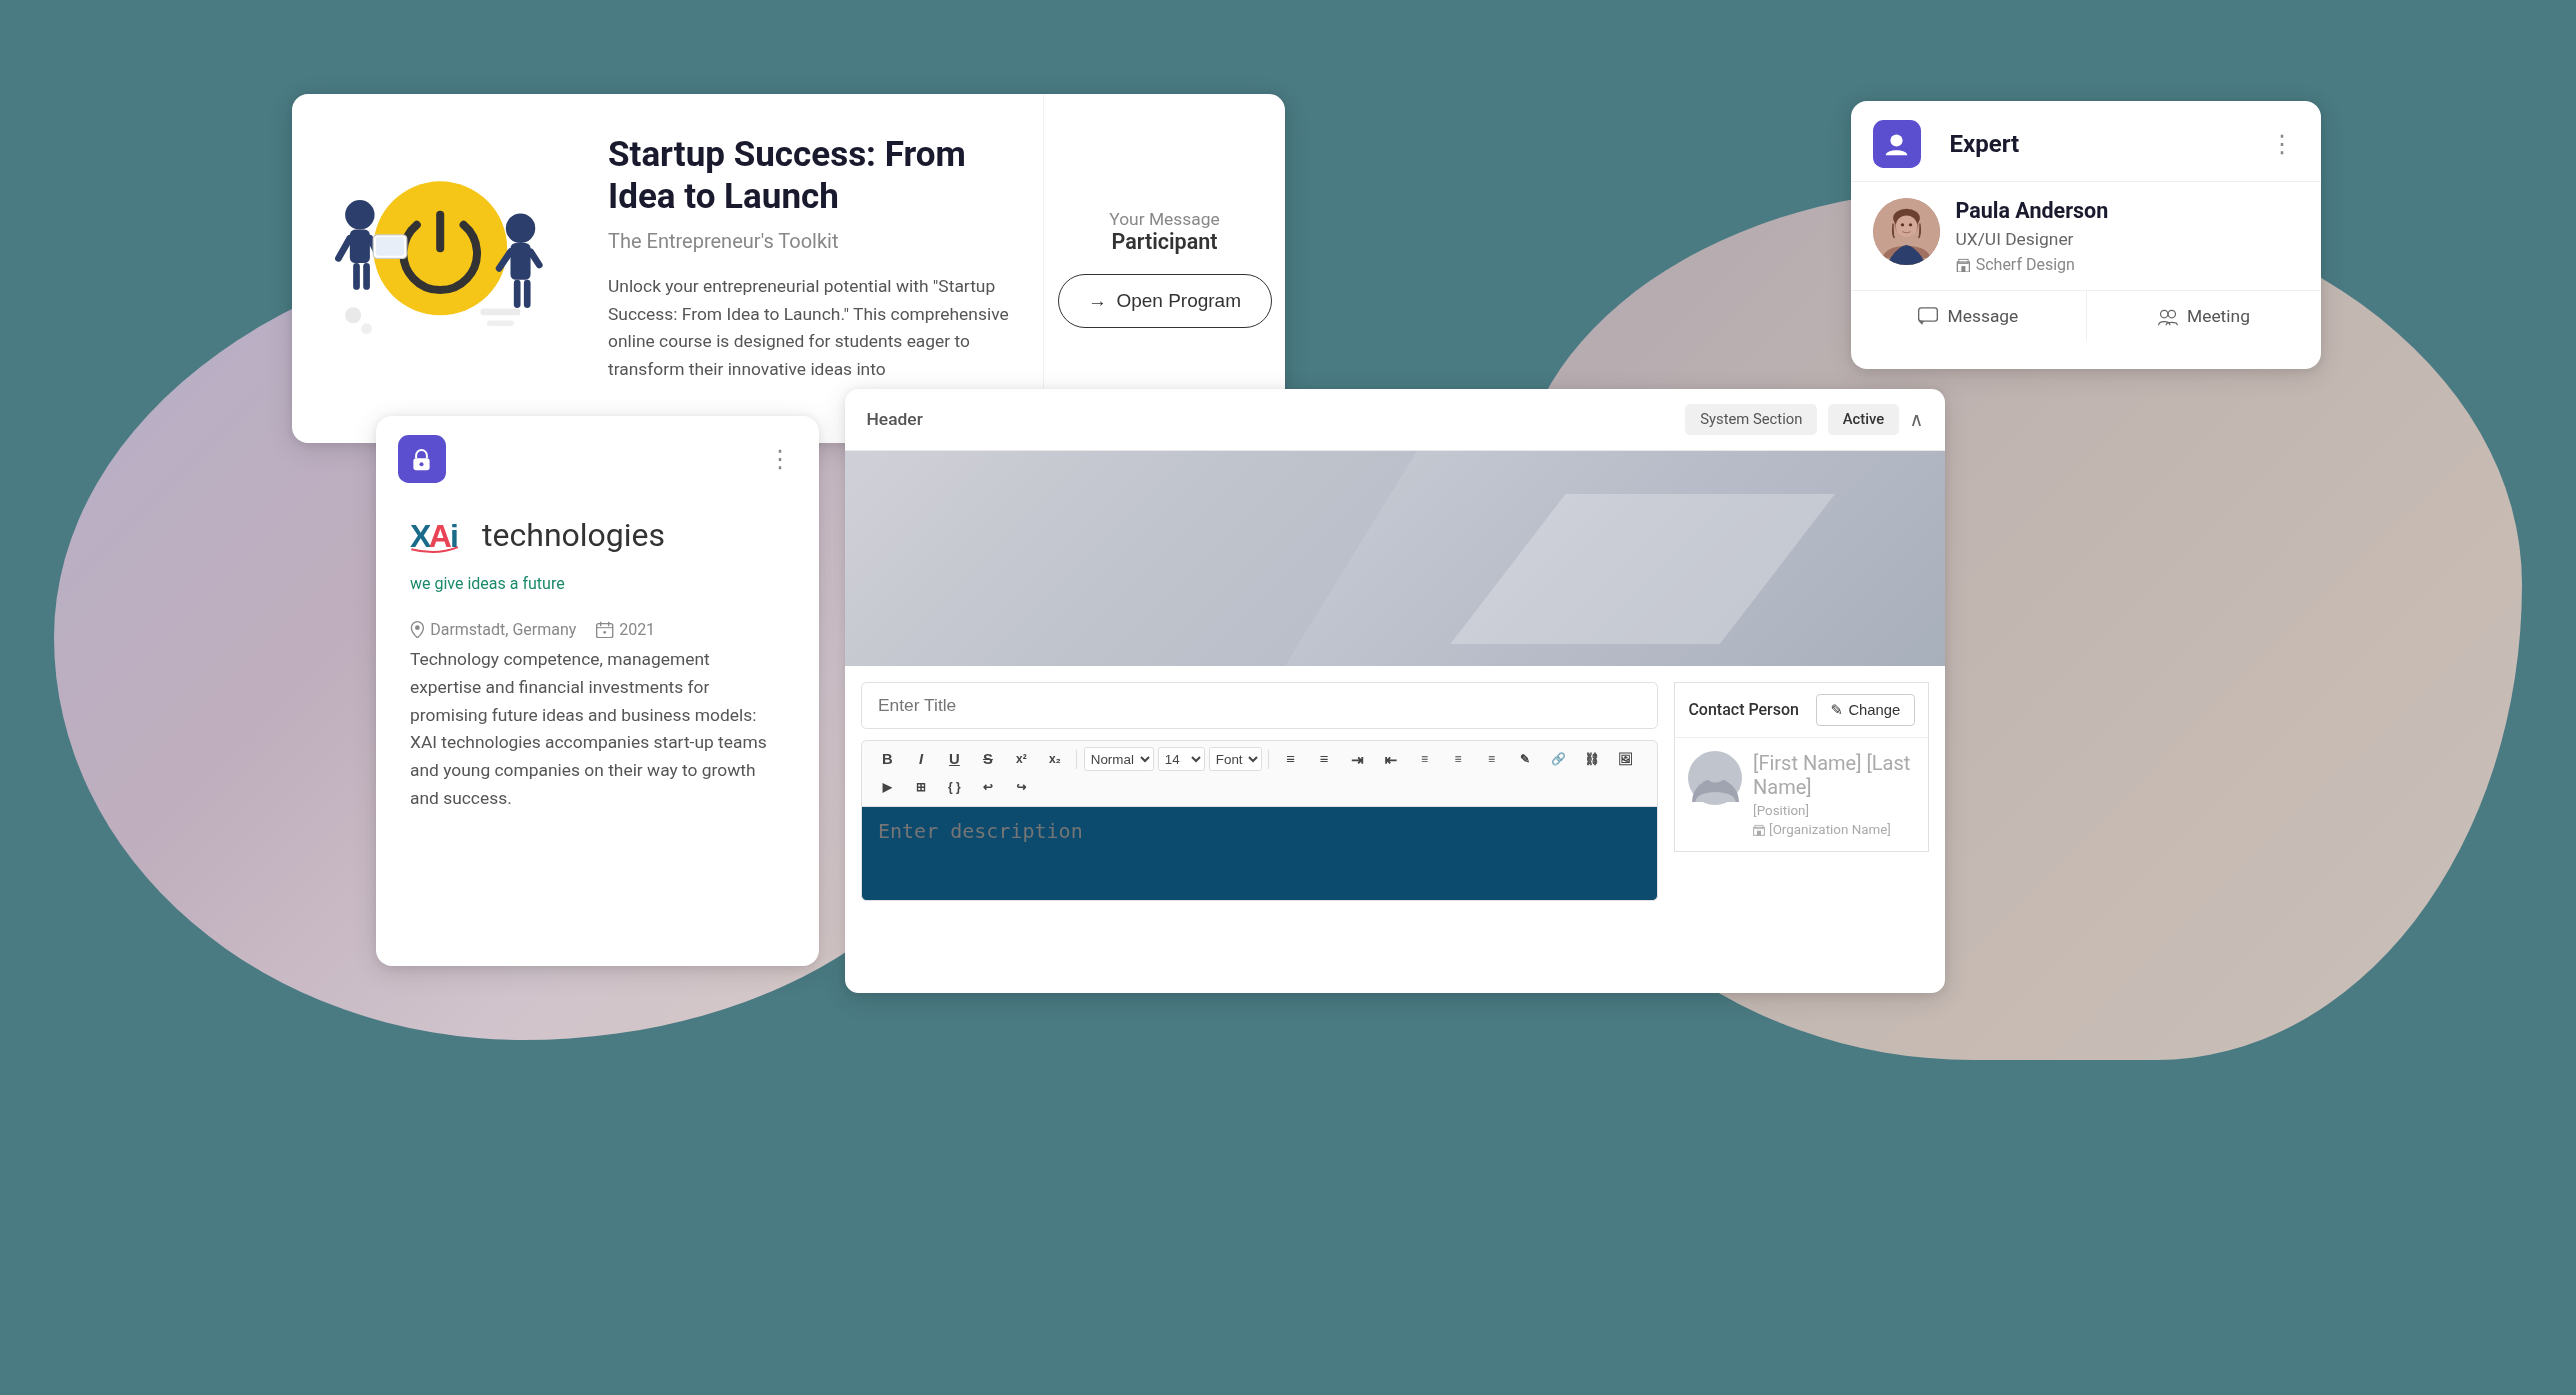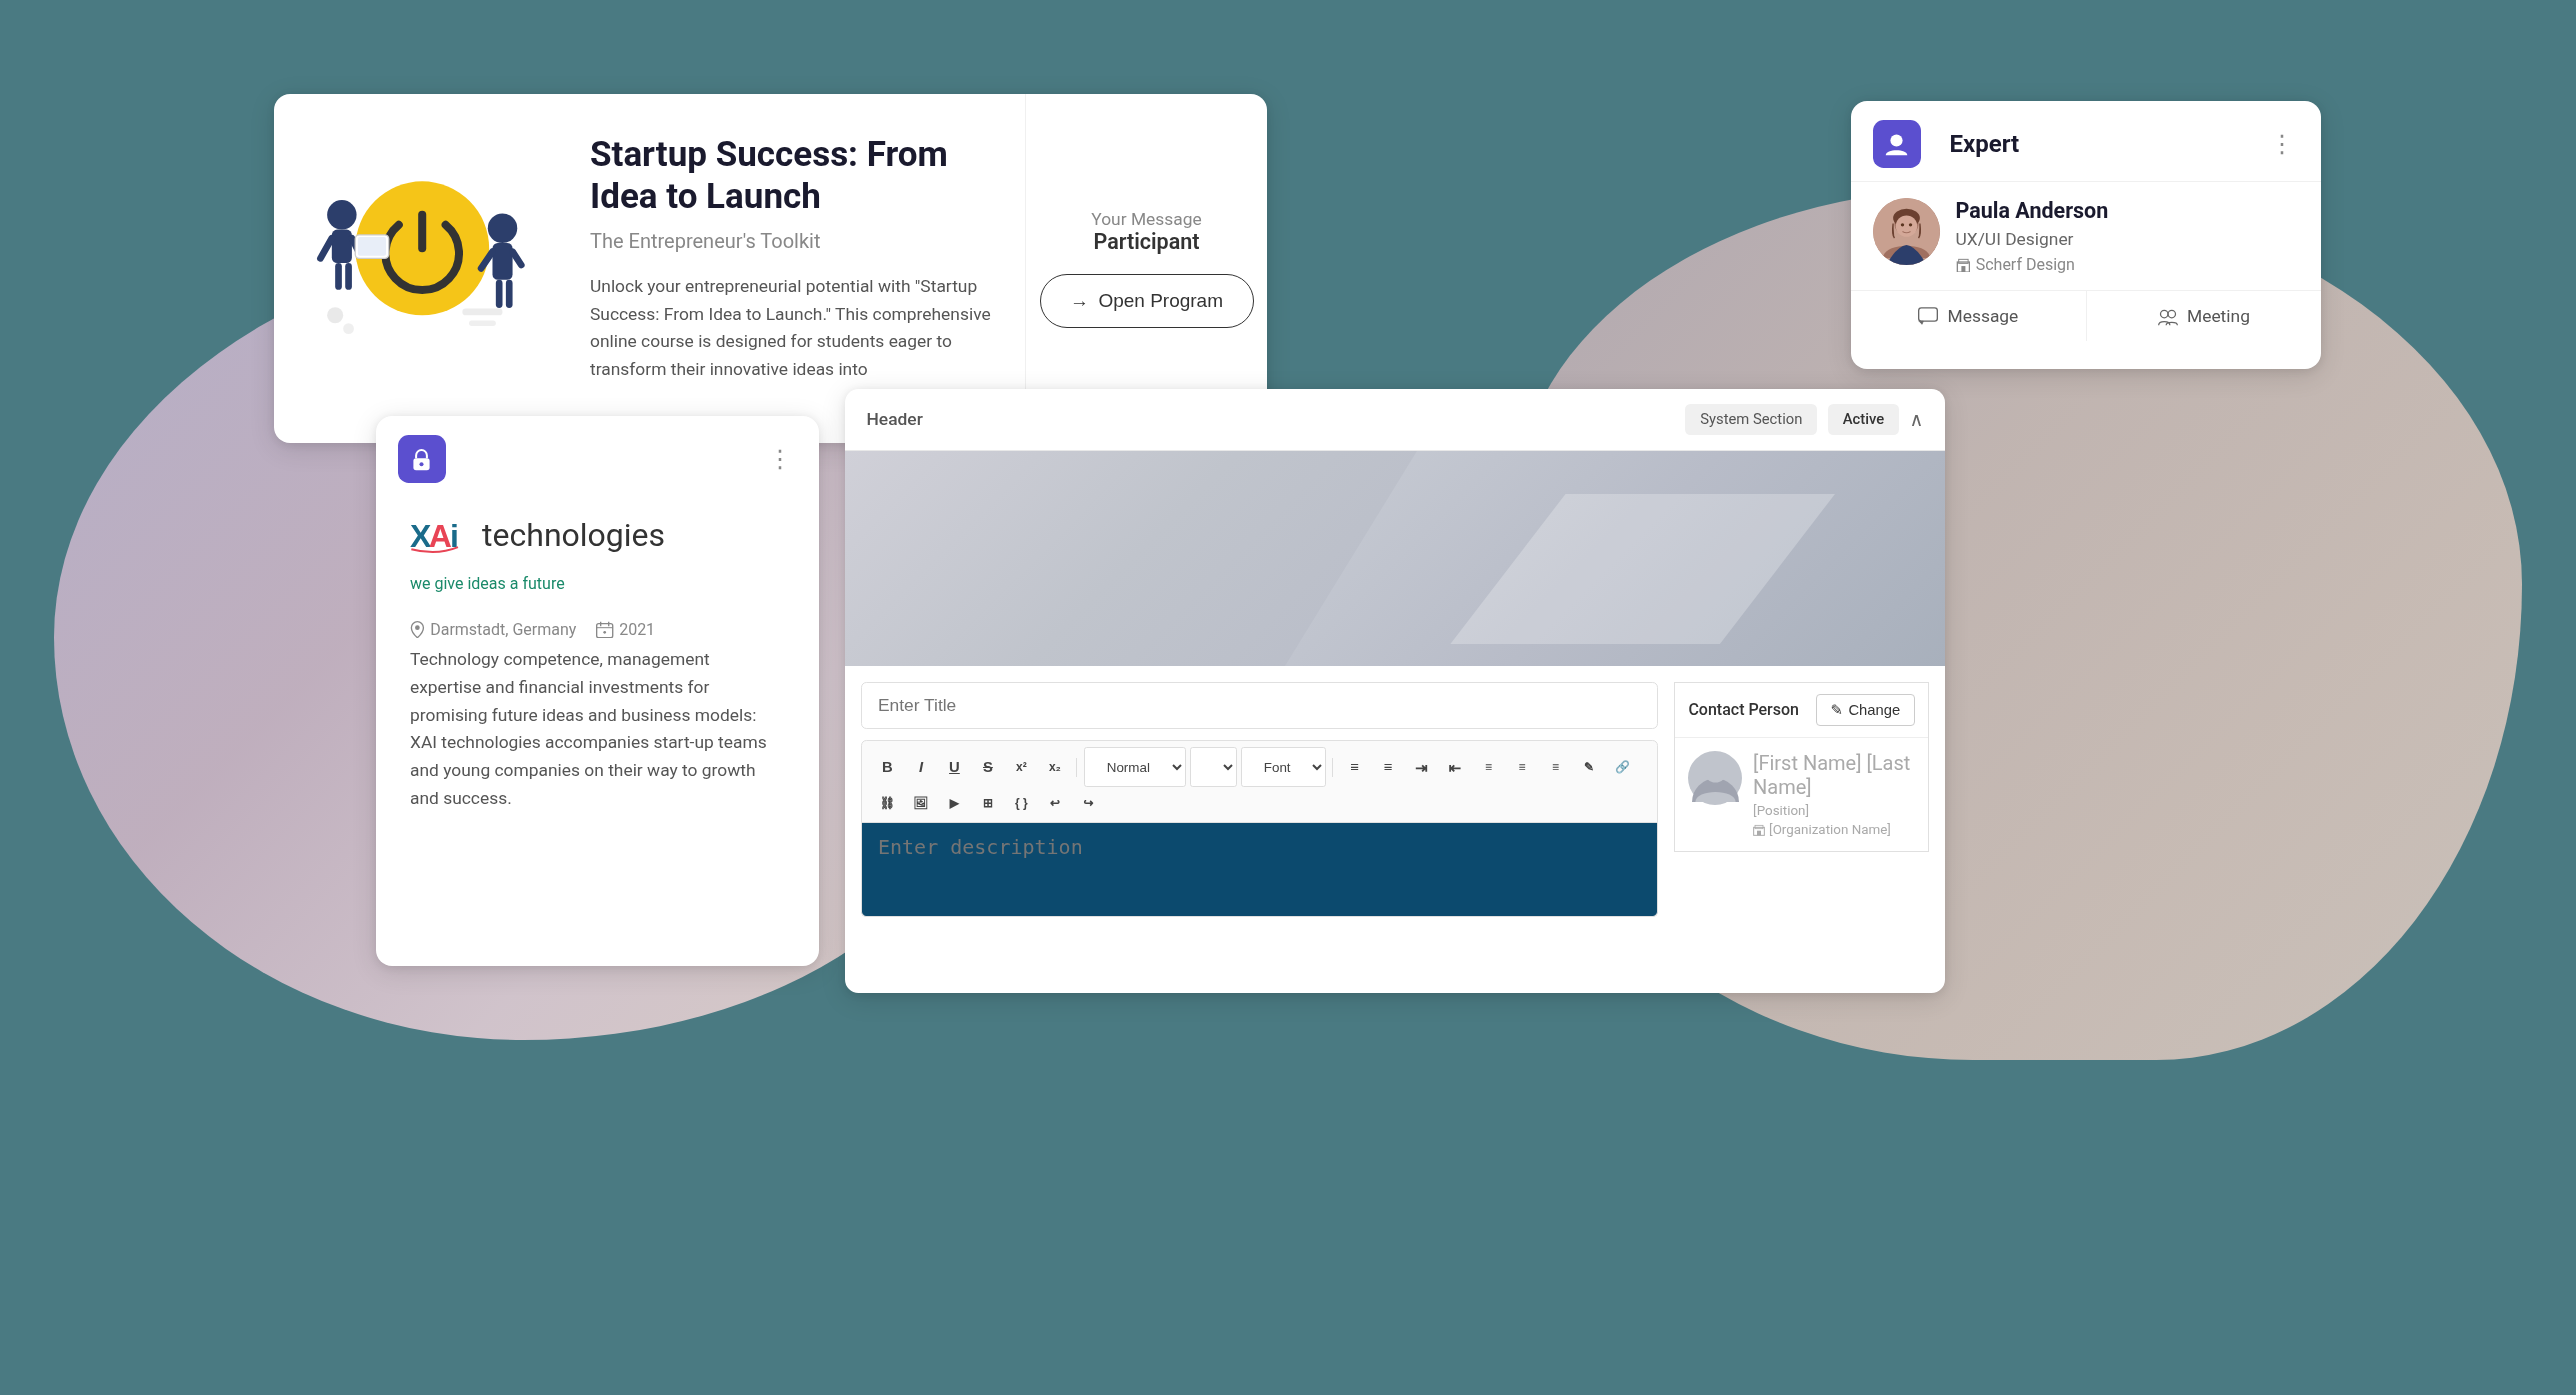--- a/index.html
+++ b/index.html
@@ -39,21 +39,21 @@
     
     .card {
       position: absolute;
       background: #ffffff;
       border-radius: 16px;
       box-shadow: 0 5.4px 27px rgba(0,0,0,0.12), 0 1.3px 8px rgba(0,0,0,0.08);
     }
 
     
     .card-startup {
-      left: 274px;
+      left: 292px;
       top: 94px;
       width: 993px;
       height: 349px;
       display: flex;
       align-items: stretch;
     }
 
     .card-startup-left {
       width: 282px;
       flex-shrink: 0;
@@ -446,26 +446,26 @@
       cursor: pointer;
       font-size: 14.8px;
       color: #444;
       display: flex;
       align-items: center;
       justify-content: center;
       font-weight: 600;
     }
 
     .toolbar-select {
-      height: 40px;
+      height: 24px;
       border: 0.7px solid #ddd;
       border-radius: 2.7px;
       font-size: 13.4px;
       color: #444;
-      padding: 0 18px;
+      padding: 0 2px;
       background: white;
     }
 
     .toolbar-divider {
       width: 0.7px;
       height: 19px;
       background: #ddd;
       margin: 0 2.7px;
     }
 

